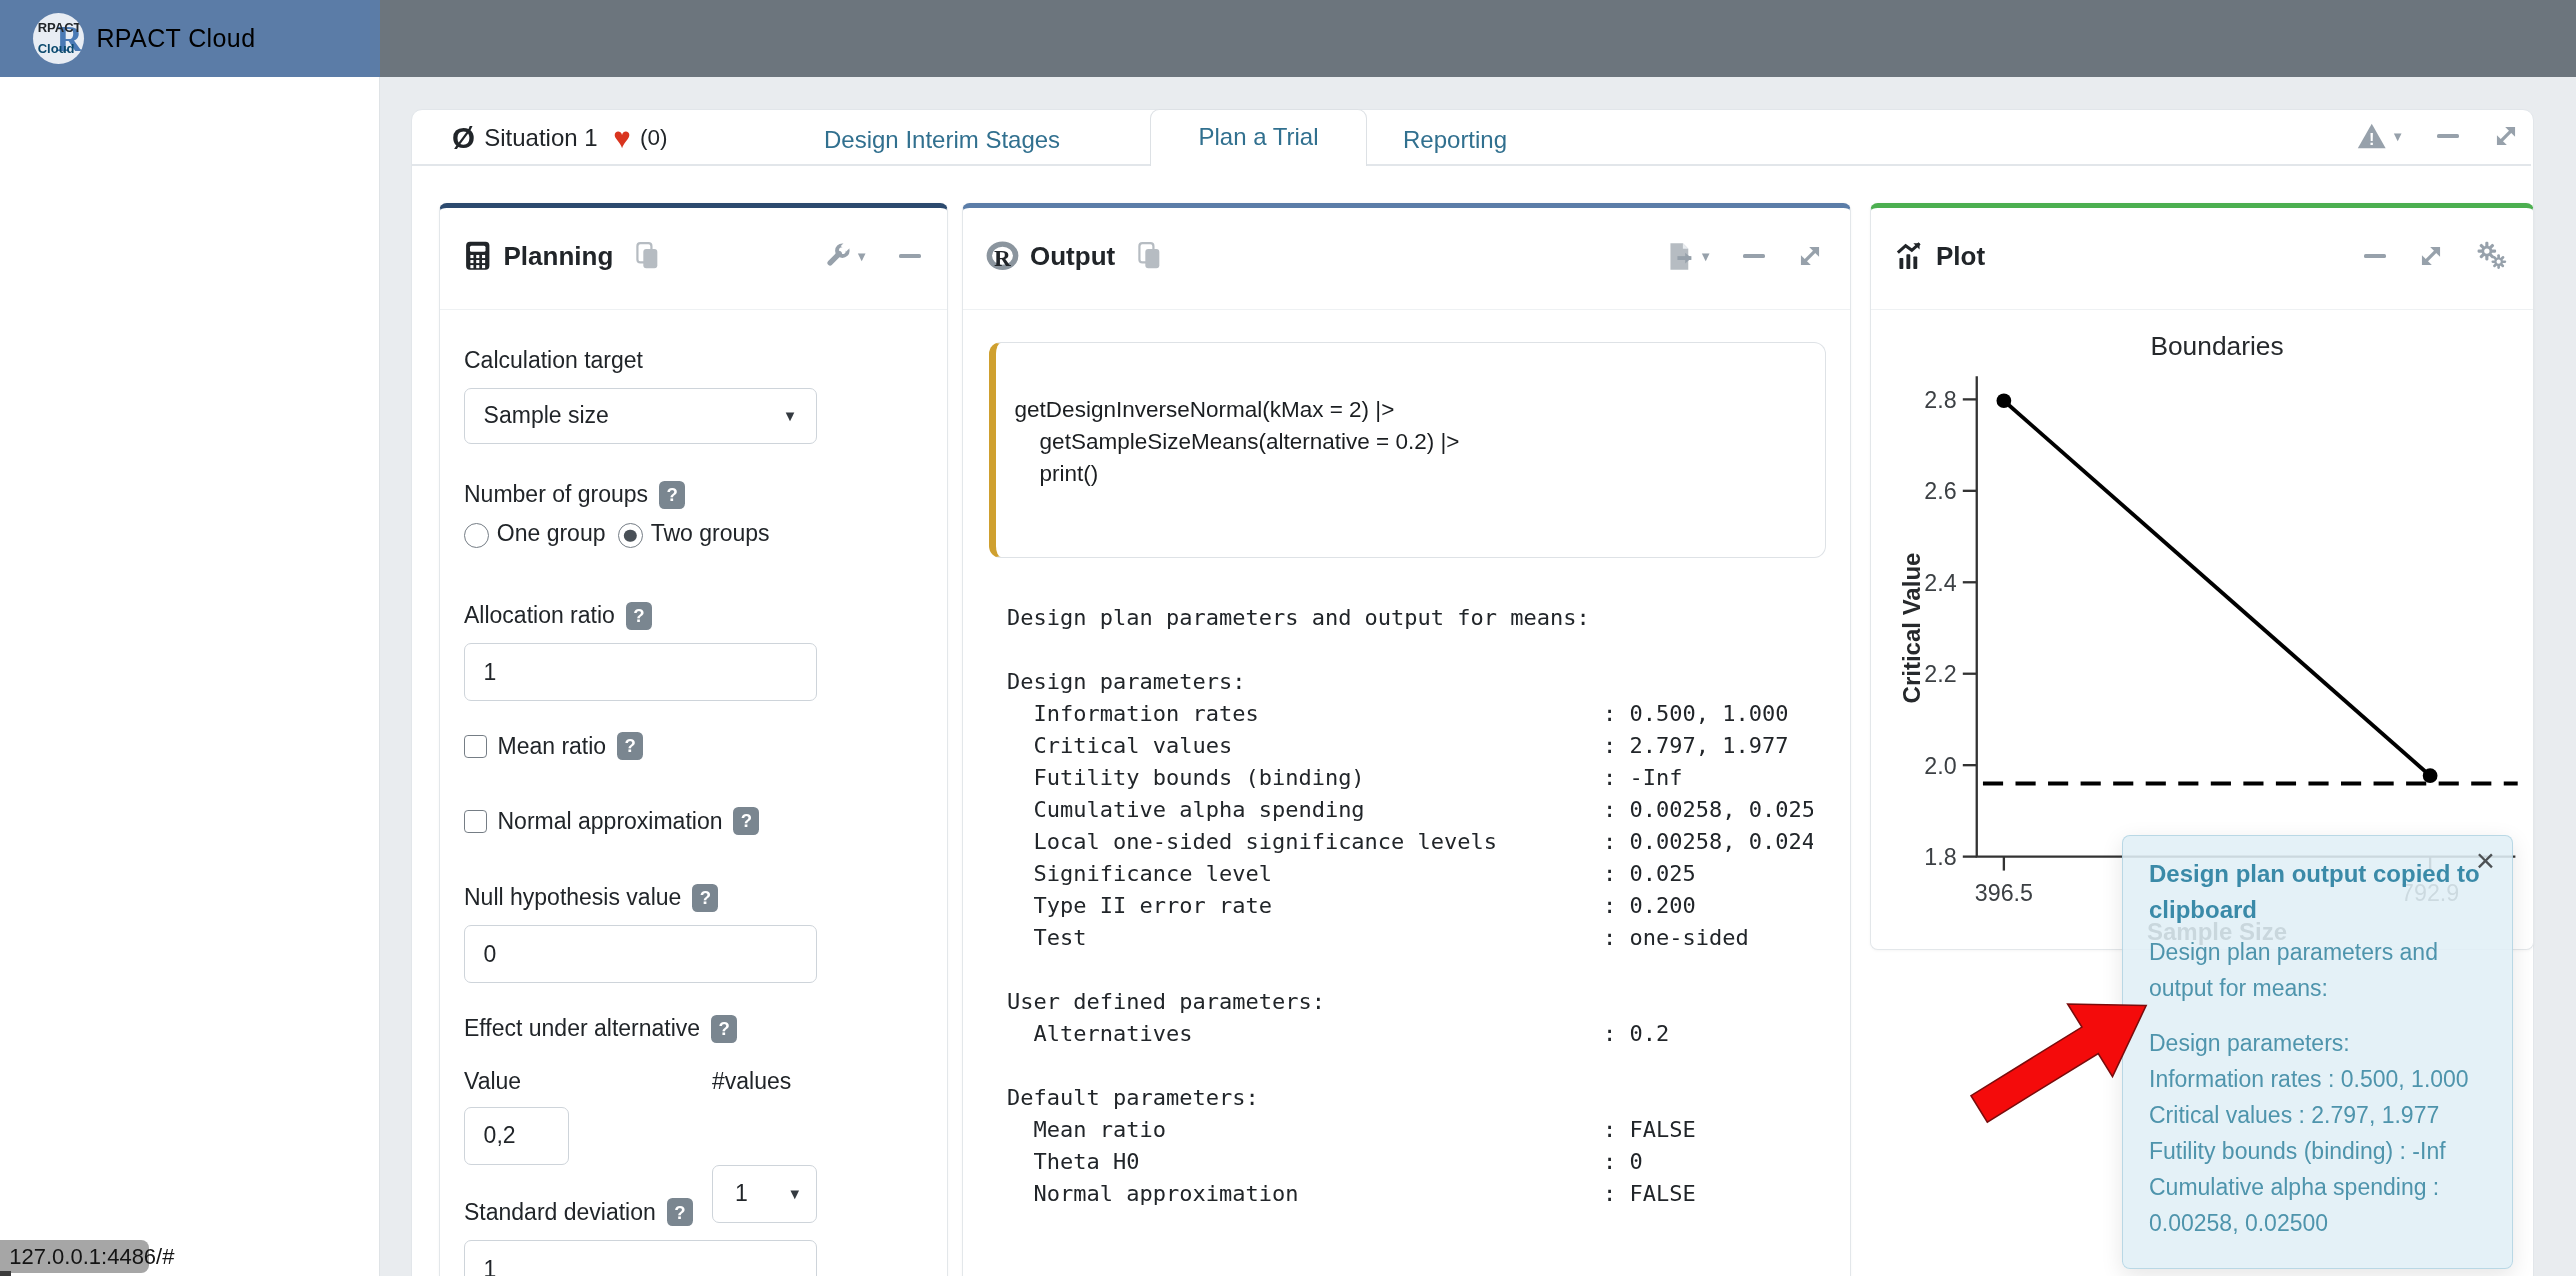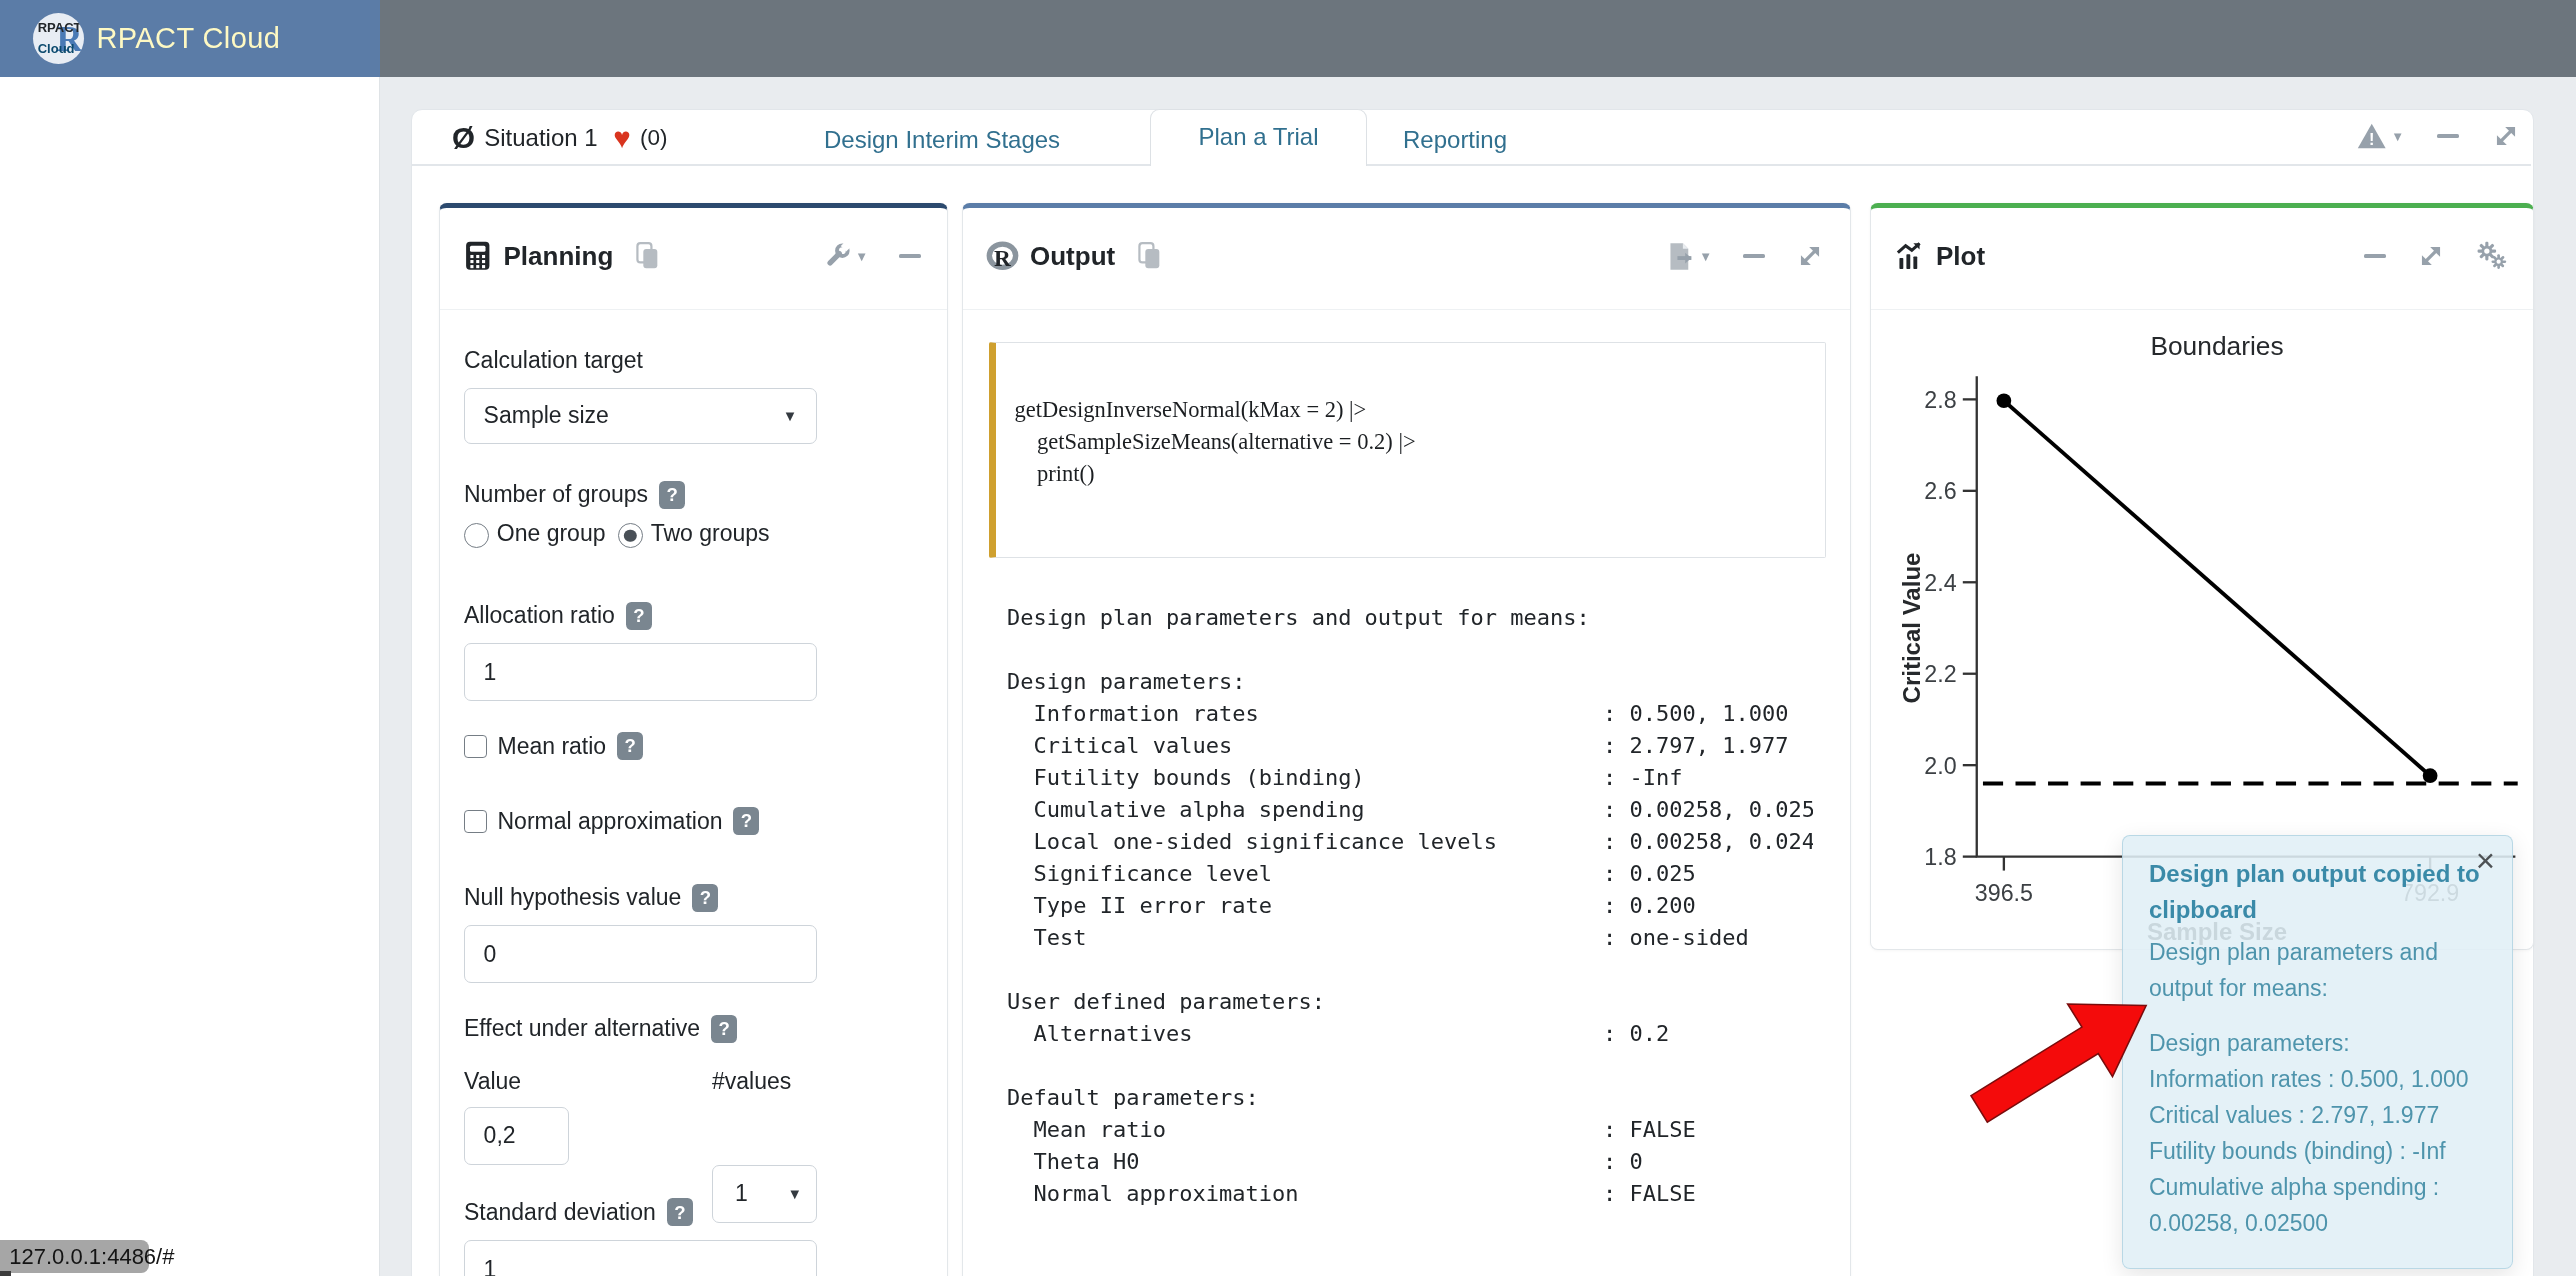--- a/index.html
+++ b/index.html
@@ -7,21 +7,21 @@
   body{font-family:"Liberation Sans",sans-serif;background:#e9ecef;overflow:hidden;position:relative;color:#212529}
   .abs{position:absolute}
 
   
   #topbar{left:380px;top:0;width:2196px;height:77px;background:#6c757d;z-index:2}
   #sidebar-header{left:0;top:0;width:380px;height:77px;background:#5b7ca7;z-index:3;display:flex;align-items:center}
   #logo-circle{width:51px;height:51px;border-radius:50%;background:#e8edf4;margin-left:33px;position:relative;overflow:hidden;flex:none}
   #logo-r{position:absolute;right:1.6px;top:4.7px;font-size:36px;font-weight:bold;color:#4a7ab5;font-family:"Liberation Serif",serif}
   #logo-t1{position:absolute;left:4.7px;top:7px;font-size:13px;font-weight:bold;color:#23272b}
   #logo-t2{position:absolute;left:4.7px;bottom:7.8px;font-size:13px;font-weight:bold;color:#0c4a6e}
-  #app-title{color:#fef9c3;font-size:29px;margin-left:12.4px;letter-spacing:0.4px}
+  #app-title{color:#000000;font-size:25px;margin-left:12.4px;letter-spacing:0.4px}
   #hamburger{left:420px;top:25.6px;width:25px;height:25px;display:flex;flex-direction:column;justify-content:space-between;cursor:pointer}
   #hamburger div{height:3.1px;background:#dfe3e7;border-radius:1.6px}
   #help-item{left:491px;top:20px;display:flex;align-items:center;gap:7.8px;cursor:pointer}
   #help-label{color:#dfe3e7;font-size:24px}
   #tb-icons{right:33px;top:0;height:77px;display:flex;align-items:center;gap:40px}
   .toggle{width:47px;height:24px;border-radius:12.4px;background:#d6dadd;position:relative;box-shadow:inset 0 0.8px 2.3px rgba(0,0,0,.25)}
   .toggle .knob{position:absolute;left:2.3px;top:1.9px;width:20px;height:20px;border-radius:50%;background:#b2b8be}
 
   
   #sidebar{left:0;top:77px;width:380px;height:1200px;background:#fff;z-index:1;border-right:0.8px solid #dfe3e6}
@@ -71,21 +71,21 @@
   .qbadge{display:inline-flex;width:26px;height:28px;border-radius:5.4px;background:#7a8690;color:#fff;font-size:18.6px;font-weight:bold;align-items:center;justify-content:center;margin-left:11px;flex:none}
   .control{width:353px;border:1.6px solid #ced4da;border-radius:7px;background:#fff;font-size:23px;color:#212529;display:flex;align-items:center;padding-left:18.6px;position:relative}
   .select .sel-caret{position:absolute;right:18.6px;top:50%;transform:translateY(-50%);font-size:14.7px;color:#343a40}
   .radio{width:25px;height:25px;border-radius:50%;border:1.9px solid #757d85;background:#fff;position:relative;flex:none}
   .radio.checked::after{content:"";position:absolute;left:50%;top:50%;width:12.4px;height:12.4px;border-radius:50%;background:#495057;transform:translate(-50%,-50%)}
   .checkbox{width:22.5px;height:22.5px;border-radius:3.9px;border:1.9px solid #757d85;background:#fff;flex:none}
   .chk-row{display:flex;align-items:center;gap:11px;height:28px}
   .radio-row{display:flex;align-items:flex-end;height:28px}
 
   
-  #code-block{margin:32px 25.6px 0 26px;width:837px;height:216px;border:1.6px solid #dee2e6;border-left:7px solid #cfa02f;border-radius:2px;padding:51px 0 0 18.6px;font-family:Liberation Serif, serif;font-size:22.5px;line-height:32px;color:#1b1e21;white-space:pre;overflow:hidden}
+  #code-block{margin:32px 25.6px 0 26px;width:837px;height:216px;border:1.6px solid #dee2e6;border-left:7px solid #cfa02f;border-radius:12px;padding:51px 0 0 18.6px;font-family:Liberation Sans, sans-serif;font-size:22.5px;line-height:32px;color:#1b1e21;white-space:pre;overflow:hidden}
   #output-pre{margin:44px 0 0 44px;width:806px;height:612px;font-family:"DejaVu Sans Mono",monospace;font-size:22px;line-height:32px;color:#212529;white-space:pre;overflow:hidden}
 
   
   #chart-svg{left:1876px;top:310px;width:651px;height:636px}
   .tick{font-family:"Liberation Sans",sans-serif;font-size:30px;fill:#3c4044}
   .ctitle{font-family:"Liberation Sans",sans-serif;font-size:34px;fill:#26292c}
   .clabel{font-family:"Liberation Sans",sans-serif;font-size:31px;font-weight:bold;fill:#26292c}
 
   
   #toast{left:2122px;top:835px;width:391px;height:434px;background:rgba(224,239,246,.88);border:0.8px solid rgba(150,195,215,.55);border-radius:7.8px;padding:20px 28px 0 26px;box-shadow:0 6.2px 22px rgba(0,0,0,.10);z-index:55}

